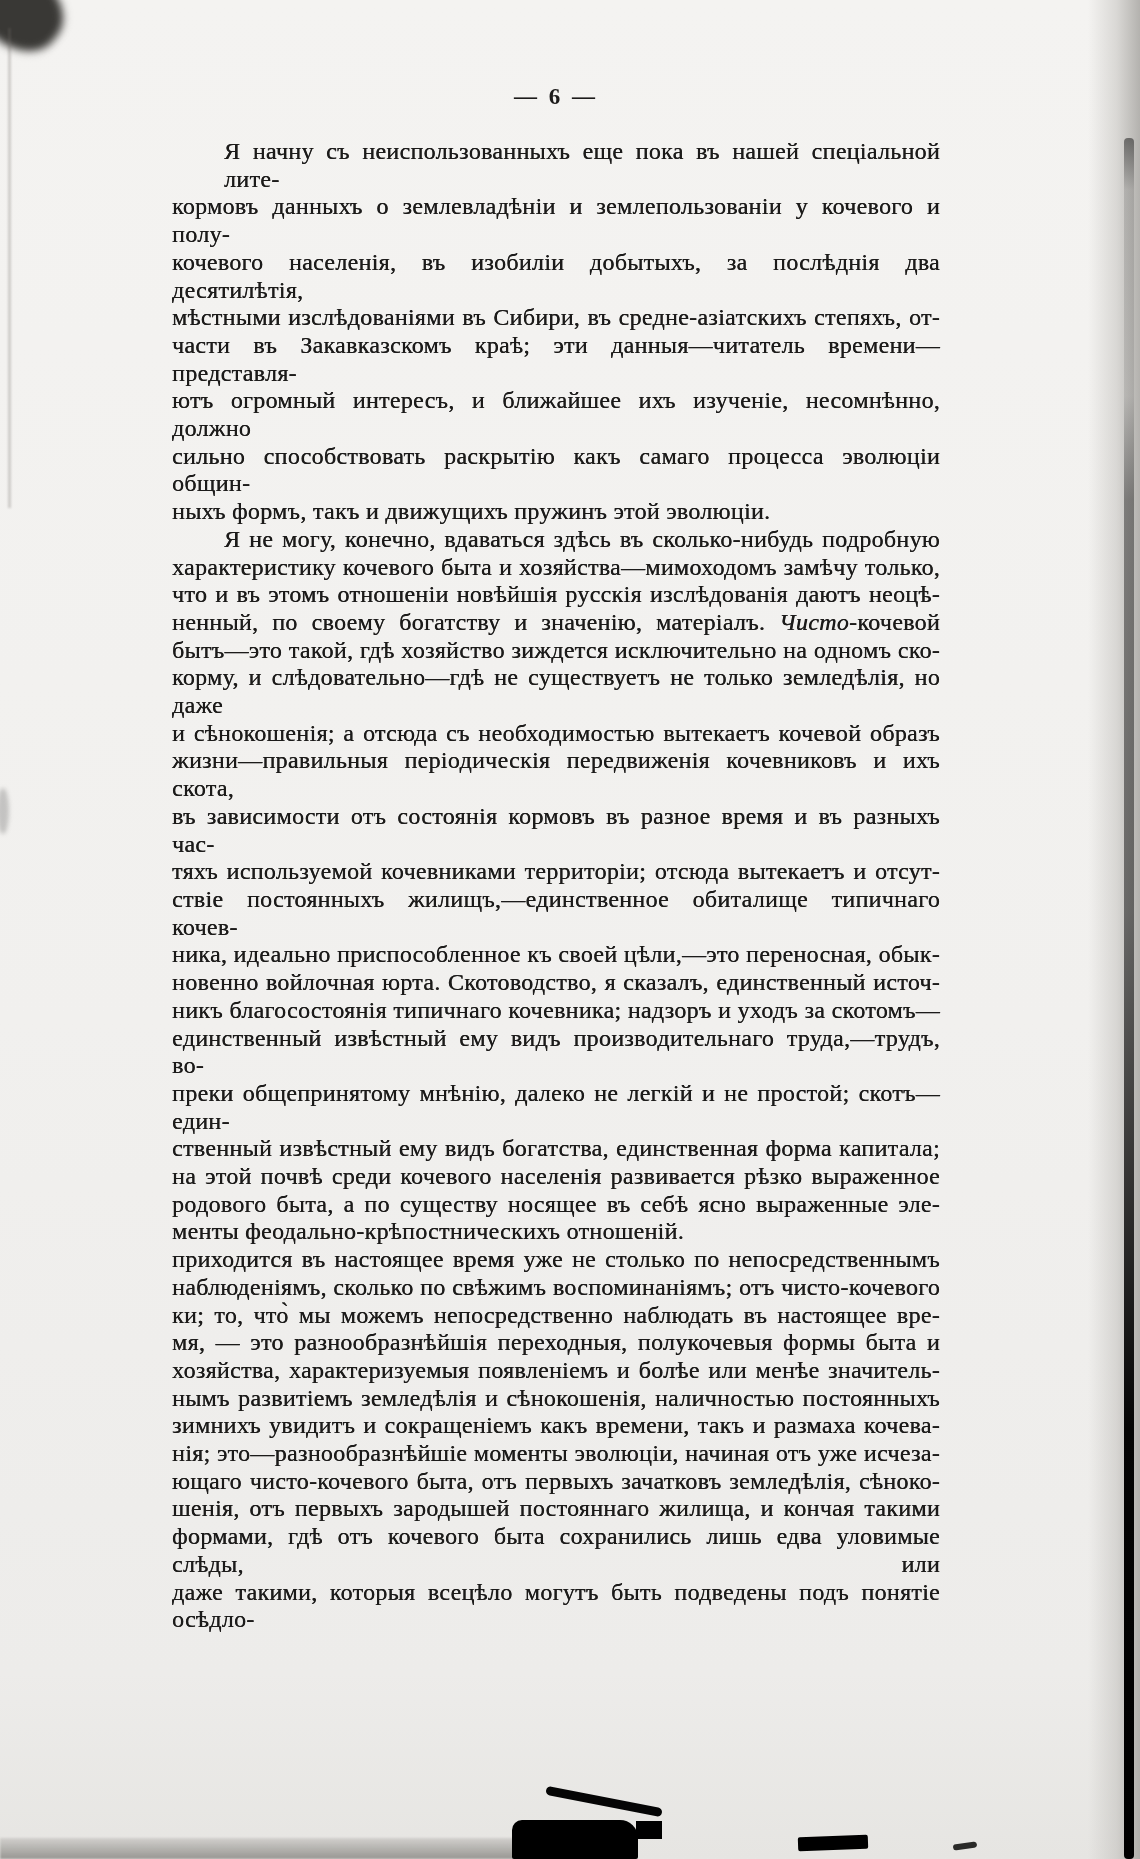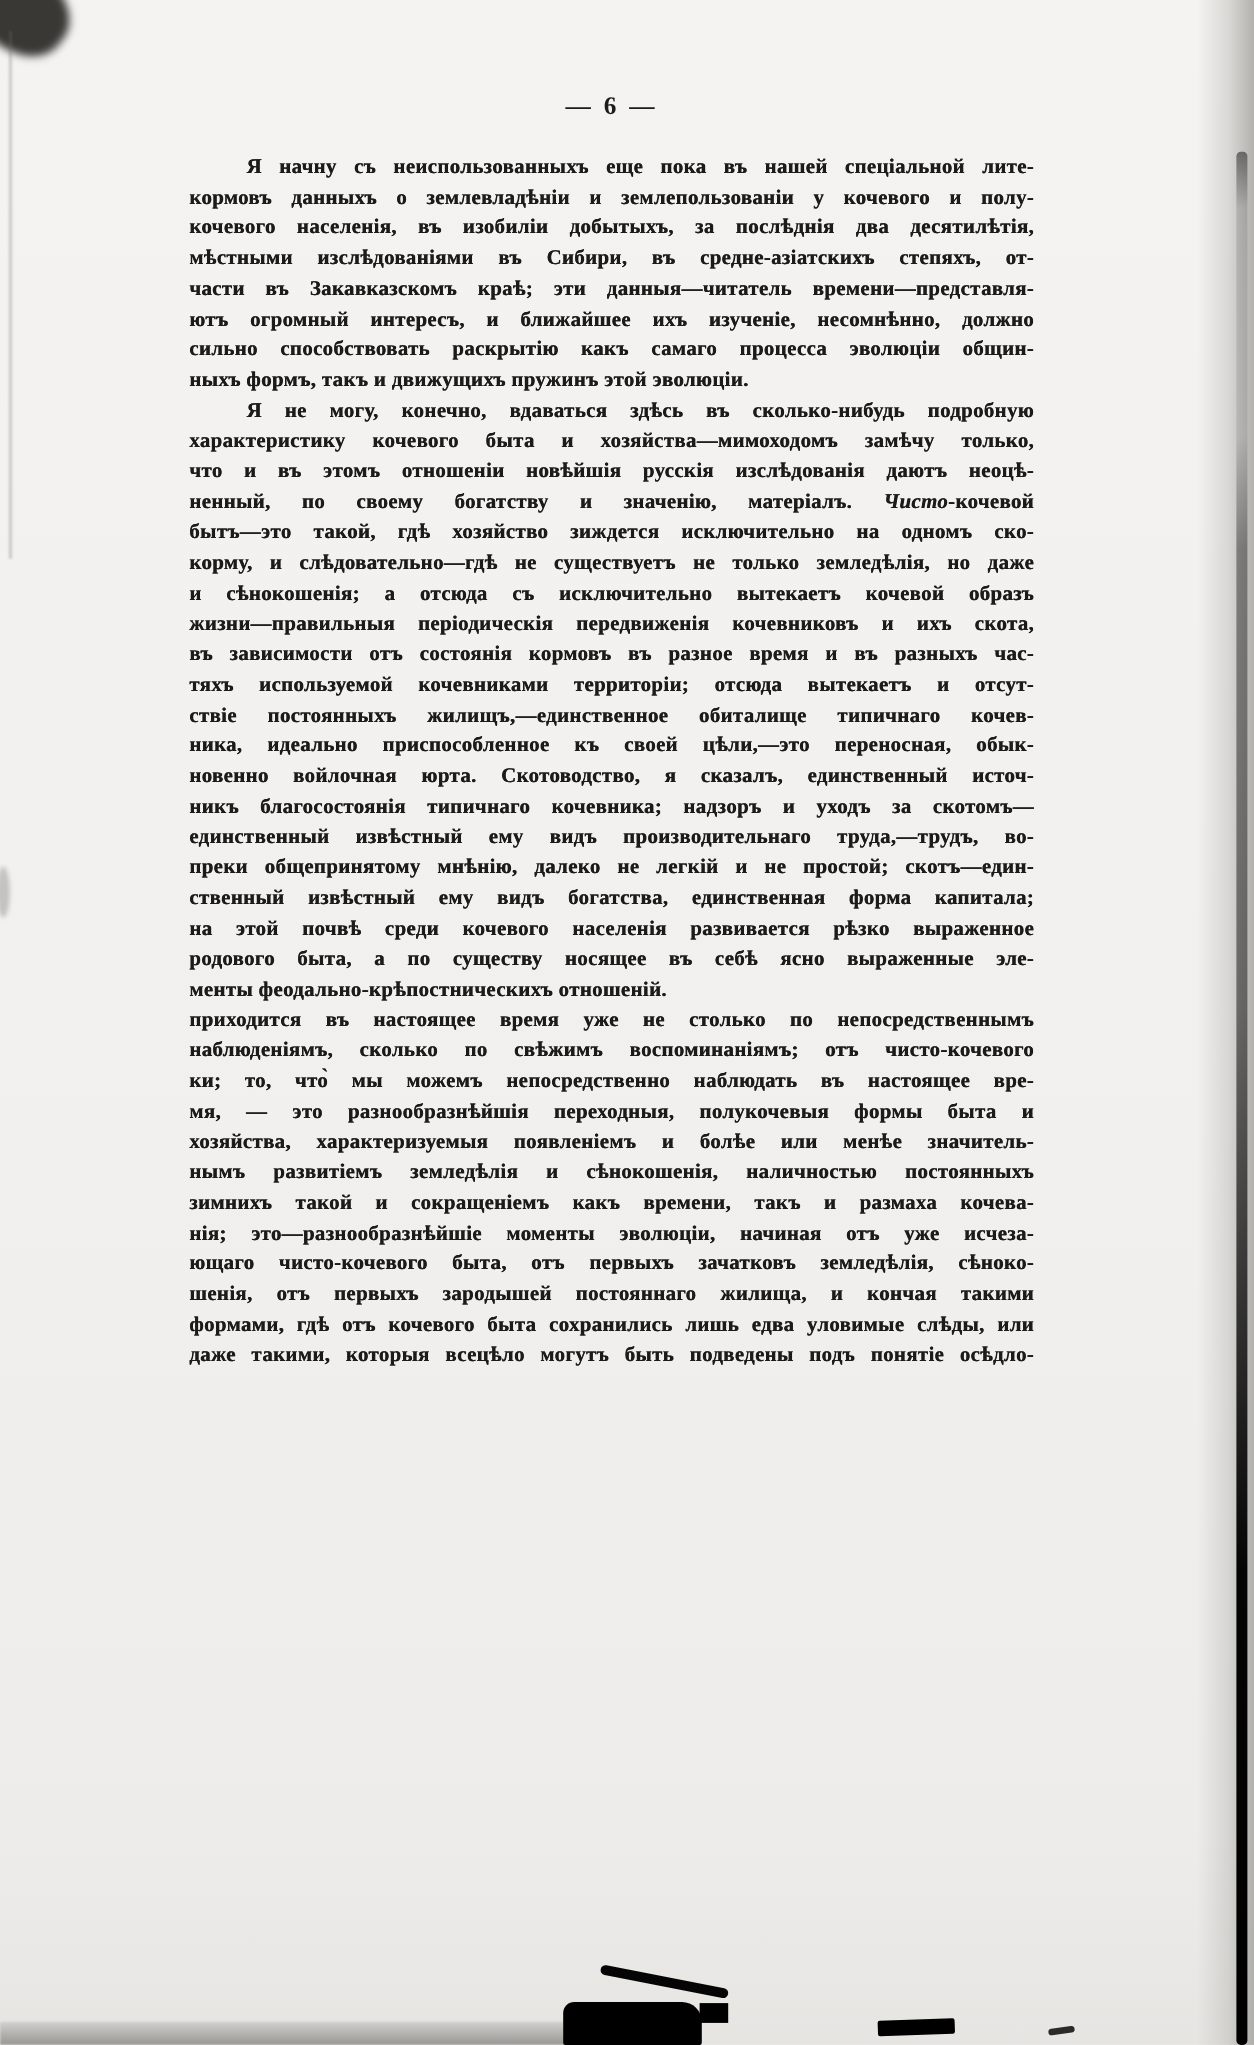--- a/index.html
+++ b/index.html
@@ -69,21 +69,21 @@
     background: #2a2a28; transform: rotate(-8deg); border-radius: 3px;
   }
   
   .page-number {
     position: absolute; left: 172px; top: 84px; width: 768px;
     text-align: center; font-size: 23px; font-weight: 700;
     letter-spacing: 3px; color: #1c1b1a;
   }
   .body-text {
     position: absolute; left: 172px; top: 138px; width: 768px;
-    font-size: 19px; font-weight: 700; line-height: 27.7px;
+    font-size: 24px; font-weight: 400; line-height: 27.7px;
     color: #1c1b1a; letter-spacing: 0.3px;
     text-shadow: 0.3px 0 0 currentColor;
   }
   .line { text-align: justify; }
   .line.just { text-align-last: justify; }
   .line.end  { text-align-last: left; }
   .line.indent { padding-left: 52px; }
   .ital { font-style: italic; }
 </style>
 </head>
@@ -104,41 +104,41 @@
       <div class="line just"><span>части въ Закавказскомъ краѣ; эти данныя—читатель времени—представля-</span></div>
       <div class="line just"><span>ютъ огромный интересъ, и ближайшее ихъ изученіе, несомнѣнно, должно</span></div>
       <div class="line just"><span>сильно способствовать раскрытію какъ самаго процесса эволюціи общин-</span></div>
       <div class="line end"><span>ныхъ формъ, такъ и движущихъ пружинъ этой эволюціи.</span></div>
       <div class="line indent just"><span>Я не могу, конечно, вдаваться здѣсь въ сколько-нибудь подробную</span></div>
       <div class="line just"><span>характеристику кочевого быта и хозяйства—мимоходомъ замѣчу только,</span></div>
       <div class="line just"><span>что и въ этомъ отношеніи новѣйшія русскія изслѣдованія даютъ неоцѣ-</span></div>
       <div class="line just"><span>ненный, по своему богатству и значенію, матеріалъ. </span><span class="ital">Чисто</span><span>-кочевой</span></div>
       <div class="line just"><span>бытъ—это такой, гдѣ хозяйство зиждется исключительно на одномъ ско-</span></div>
       <div class="line just"><span>корму, и слѣдовательно—гдѣ не существуетъ не только земледѣлія, но даже</span></div>
-      <div class="line just"><span>и сѣнокошенія; а отсюда съ исключительно вытекаетъ кочевой образъ</span></div>
+      <div class="line just"><span>и сѣнокошенія; а отсюда съ необходимостью вытекаетъ кочевой образъ</span></div>
       <div class="line just"><span>жизни—правильныя періодическія передвиженія кочевниковъ и ихъ скота,</span></div>
       <div class="line just"><span>въ зависимости отъ состоянія кормовъ въ разное время и въ разныхъ час-</span></div>
       <div class="line just"><span>тяхъ используемой кочевниками территоріи; отсюда вытекаетъ и отсут-</span></div>
       <div class="line just"><span>ствіе постоянныхъ жилищъ,—единственное обиталище типичнаго кочев-</span></div>
       <div class="line just"><span>ника, идеально приспособленное къ своей цѣли,—это переносная, обык-</span></div>
       <div class="line just"><span>новенно войлочная юрта. Скотоводство, я сказалъ, единственный источ-</span></div>
       <div class="line just"><span>никъ благосостоянія типичнаго кочевника; надзоръ и уходъ за скотомъ—</span></div>
       <div class="line just"><span>единственный извѣстный ему видъ производительнаго труда,—трудъ, во-</span></div>
       <div class="line just"><span>преки общепринятому мнѣнію, далеко не легкій и не простой; скотъ—един-</span></div>
       <div class="line just"><span>ственный извѣстный ему видъ богатства, единственная форма капитала;</span></div>
       <div class="line just"><span>на этой почвѣ среди кочевого населенія развивается рѣзко выраженное</span></div>
       <div class="line just"><span>родового быта, а по существу носящее въ себѣ ясно выраженные эле-</span></div>
       <div class="line end"><span>менты феодально-крѣпостническихъ отношеній.</span></div>
       <div class="line just"><span>приходится въ настоящее время уже не столько по непосредственнымъ</span></div>
       <div class="line just"><span>наблюденіямъ, сколько по свѣжимъ воспоминаніямъ; отъ чисто-кочевого</span></div>
       <div class="line just"><span>ки; то, что̀ мы можемъ непосредственно наблюдать въ настоящее вре-</span></div>
       <div class="line just"><span>мя, — это разнообразнѣйшія переходныя, полукочевыя формы быта и</span></div>
       <div class="line just"><span>хозяйства, характеризуемыя появленіемъ и болѣе или менѣе значитель-</span></div>
       <div class="line just"><span>нымъ развитіемъ земледѣлія и сѣнокошенія, наличностью постоянныхъ</span></div>
-      <div class="line just"><span>зимнихъ такой и сокращеніемъ какъ времени, такъ и размаха кочева-</span></div>
+      <div class="line just"><span>зимнихъ увидитъ и сокращеніемъ какъ времени, такъ и размаха кочева-</span></div>
       <div class="line just"><span>нія; это—разнообразнѣйшіе моменты эволюціи, начиная отъ уже исчеза-</span></div>
       <div class="line just"><span>ющаго чисто-кочевого быта, отъ первыхъ зачатковъ земледѣлія, сѣноко-</span></div>
       <div class="line just"><span>шенія, отъ первыхъ зародышей постояннаго жилища, и кончая такими</span></div>
       <div class="line just"><span>формами, гдѣ отъ кочевого быта сохранились лишь едва уловимые слѣды, или</span></div>
       <div class="line just"><span>даже такими, которыя всецѣло могутъ быть подведены подъ понятіе осѣдло-</span></div>
     </div>
 
   <div class="edge-band"></div>
   <div class="edge-line"></div>
 

